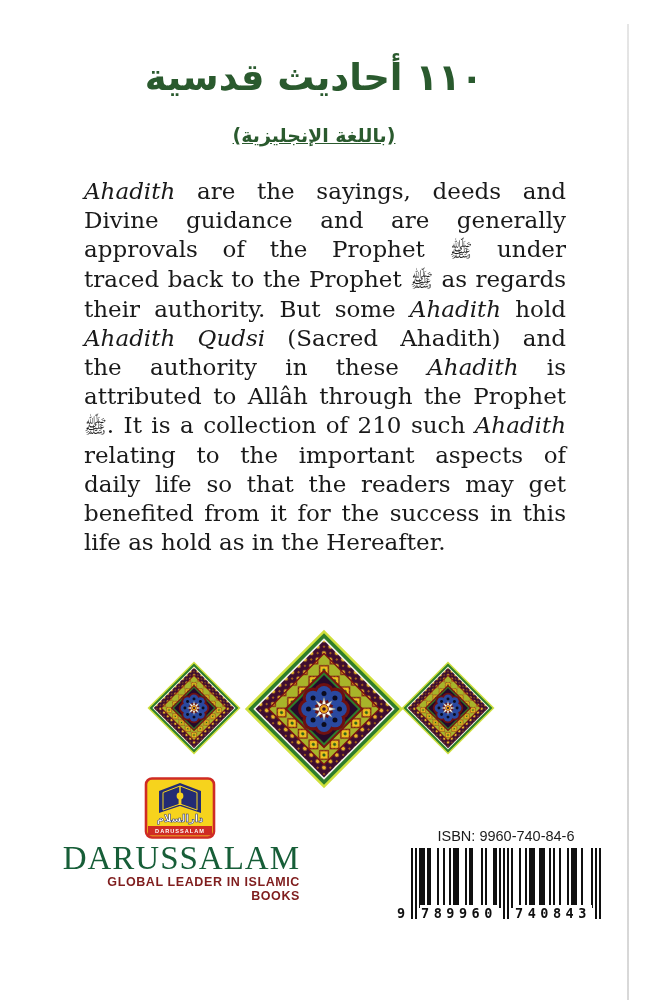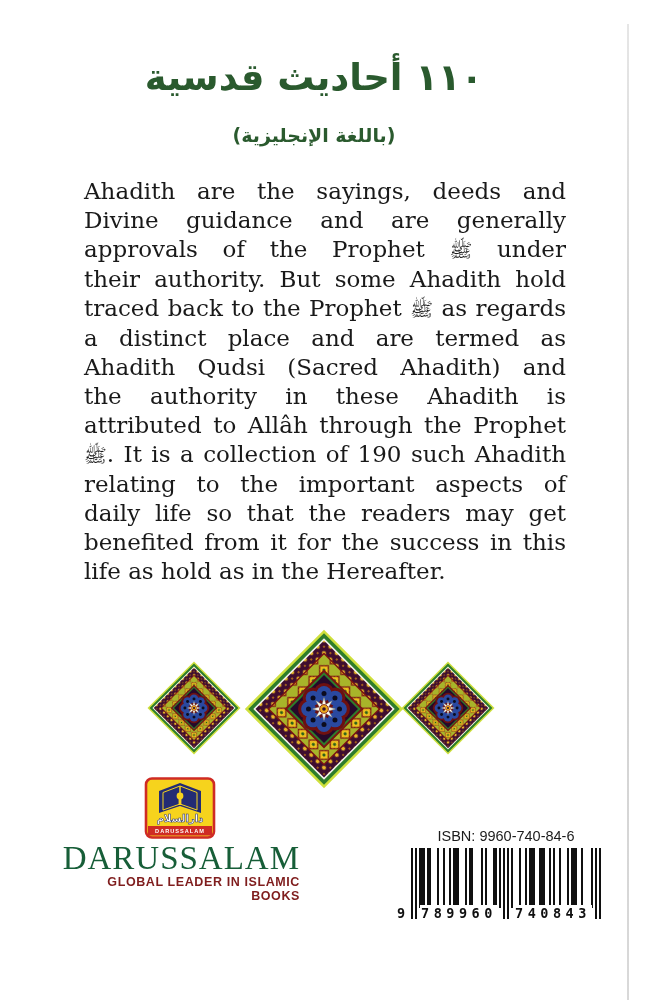--- a/index.html
+++ b/index.html
@@ -18,31 +18,31 @@
   .title-ar {
     position:absolute; top:40px; left:0; width:628px;
     text-align:center; direction:rtl;
     font-family:"DejaVu Sans", sans-serif; font-weight:bold;
     font-size:37px; line-height:1.2; color:#2a5a2e;
   }
   .subtitle-ar {
     position:absolute; top:108px; left:0; width:628px;
     text-align:center; direction:rtl;
     font-family:"DejaVu Sans", sans-serif; font-weight:bold;
-    font-size:19px; color:#2a5a2e;
+    font-size:19px; color:#2a5a2e;text-decoration:underline;
   }
 
   
   .body-text {
     position:absolute; left:84px; top:161px; width:482px;
     font-size:23px; line-height:29px; color:#191919;
   }
   .body-text .line { text-align:justify; text-align-last:justify; white-space:normal; }
   .body-text .line.last { text-align-last:left; }
-  .body-text .it { }
+  .body-text .it { font-style:italic; }
   .body-text .pbuh { font-size:0.82em; font-family:"DejaVu Sans", sans-serif; }
 
   
   .ornament { position:absolute; }
   .orn-center { left:244px; top:613px; width:160px; height:160px; }
   .orn-left   { left:147px; top:645px; width:94px;  height:94px; }
   .orn-right  { left:401px; top:645px; width:94px;  height:94px; }
 
   
   .publisher { position:absolute; left:60px; top:761px; width:240px; text-align:right; }
@@ -150,27 +150,26 @@
 
   <div class="edge-line"></div>
 
   <div class="title-ar">١١٠ أحاديث قدسية</div>
   <div class="subtitle-ar">(باللغة الإنجليزية)</div>
 
   <div class="body-text" id="body-lines">
       <div class="line"><span class="it">Ahadith</span><span> are the sayings, deeds and</span></div>
       <div class="line"><span>Divine guidance and are generally</span></div>
       <div class="line"><span>approvals of the Prophet </span><span class="pbuh">ﷺ</span><span> under</span></div>
+      <div class="line"><span>traced back to the Prophet </span><span class="pbuh">ﷺ</span><span> as regards</span></div>
       <div class="line"><span>their authority. But some </span><span class="it">Ahadith</span><span> hold</span></div>
-      <div class="line"><span>traced back to the Prophet </span><span class="pbuh">ﷺ</span><span> as regards</span></div>
-      <div class="line"><span>a distinct place and are termed as</span></div>
       <div class="line"><span class="it">Ahadith Qudsi</span><span> (Sacred Ahadith) and</span></div>
       <div class="line"><span>the authority in these </span><span class="it">Ahadith</span><span> is</span></div>
       <div class="line"><span>attributed to Allâh through the Prophet</span></div>
-      <div class="line"><span class="pbuh">ﷺ</span><span>. It is a collection of 190 such </span><span class="it">Ahadith</span></div>
+      <div class="line"><span class="pbuh">ﷺ</span><span>. It is a collection of 210 such </span><span class="it">Ahadith</span></div>
       <div class="line"><span>relating to the important aspects of</span></div>
       <div class="line"><span>daily life so that the readers may get</span></div>
       <div class="line"><span>benefited from it for the success in this</span></div>
       <div class="line last"><span>life as hold as in the Hereafter.</span></div>
     </div>
 
   <svg class="ornament orn-left">
       <use href="#diamond-ornament"></use>
     </svg>
   <svg class="ornament orn-center">

